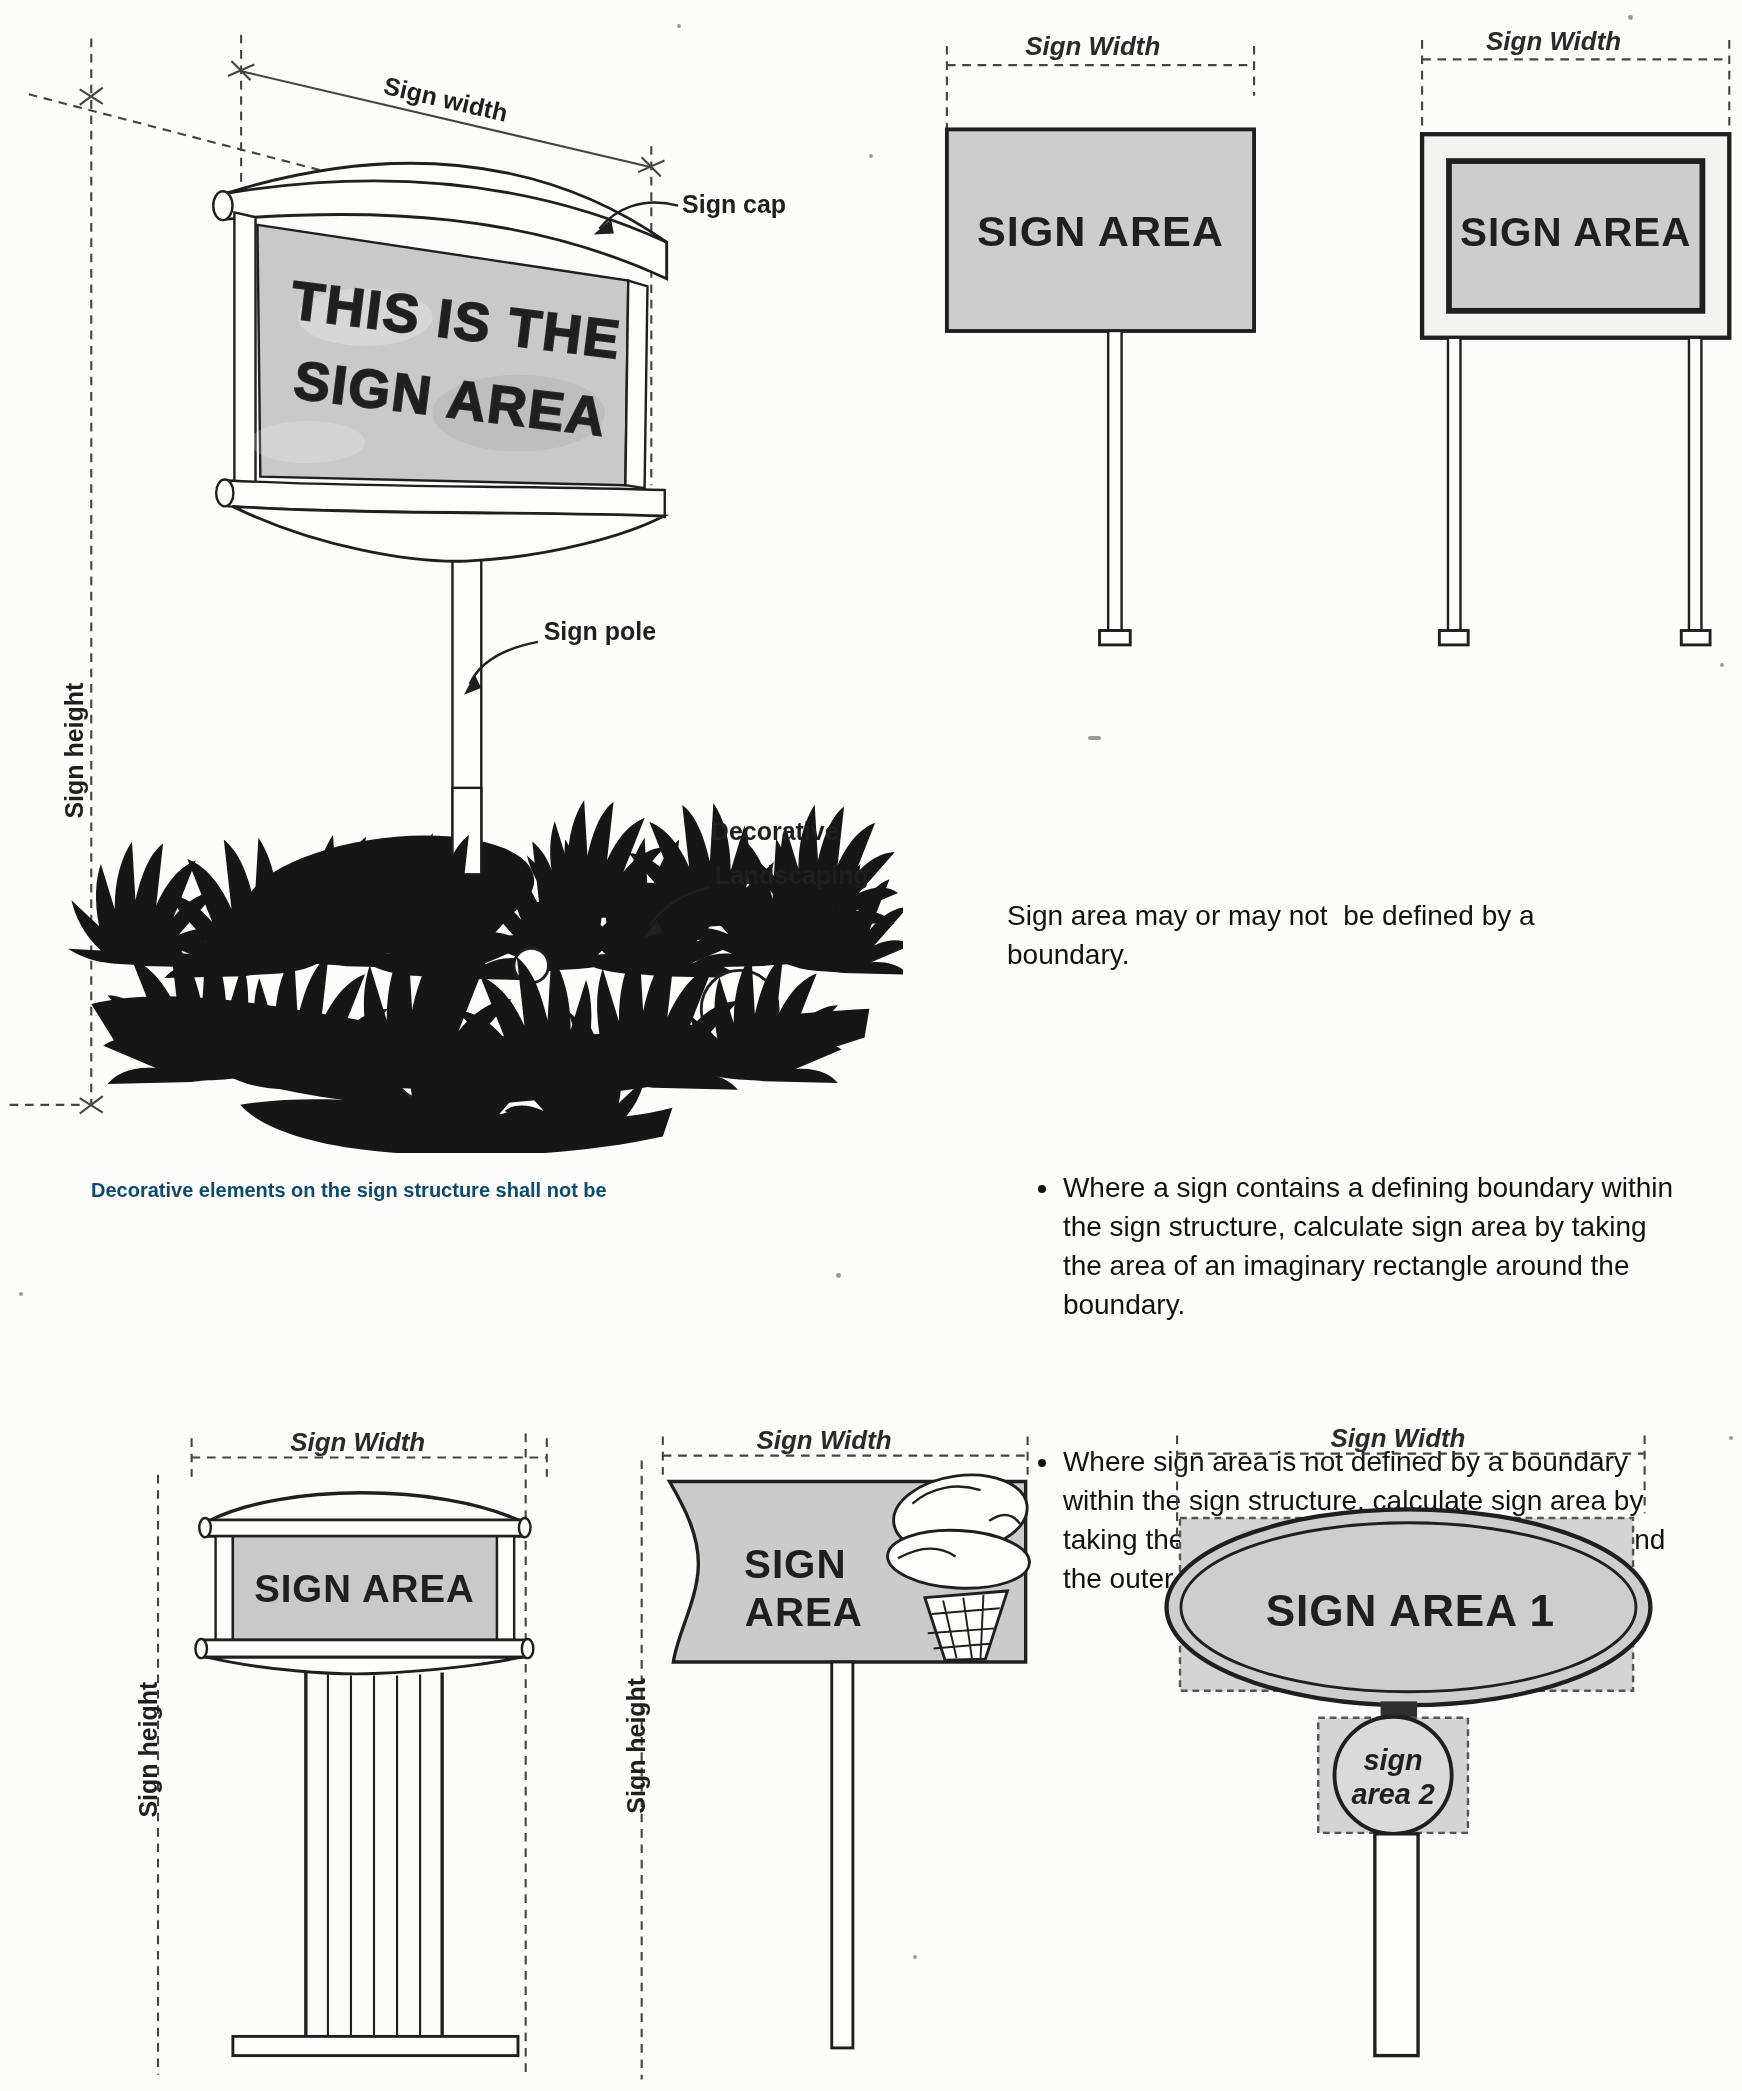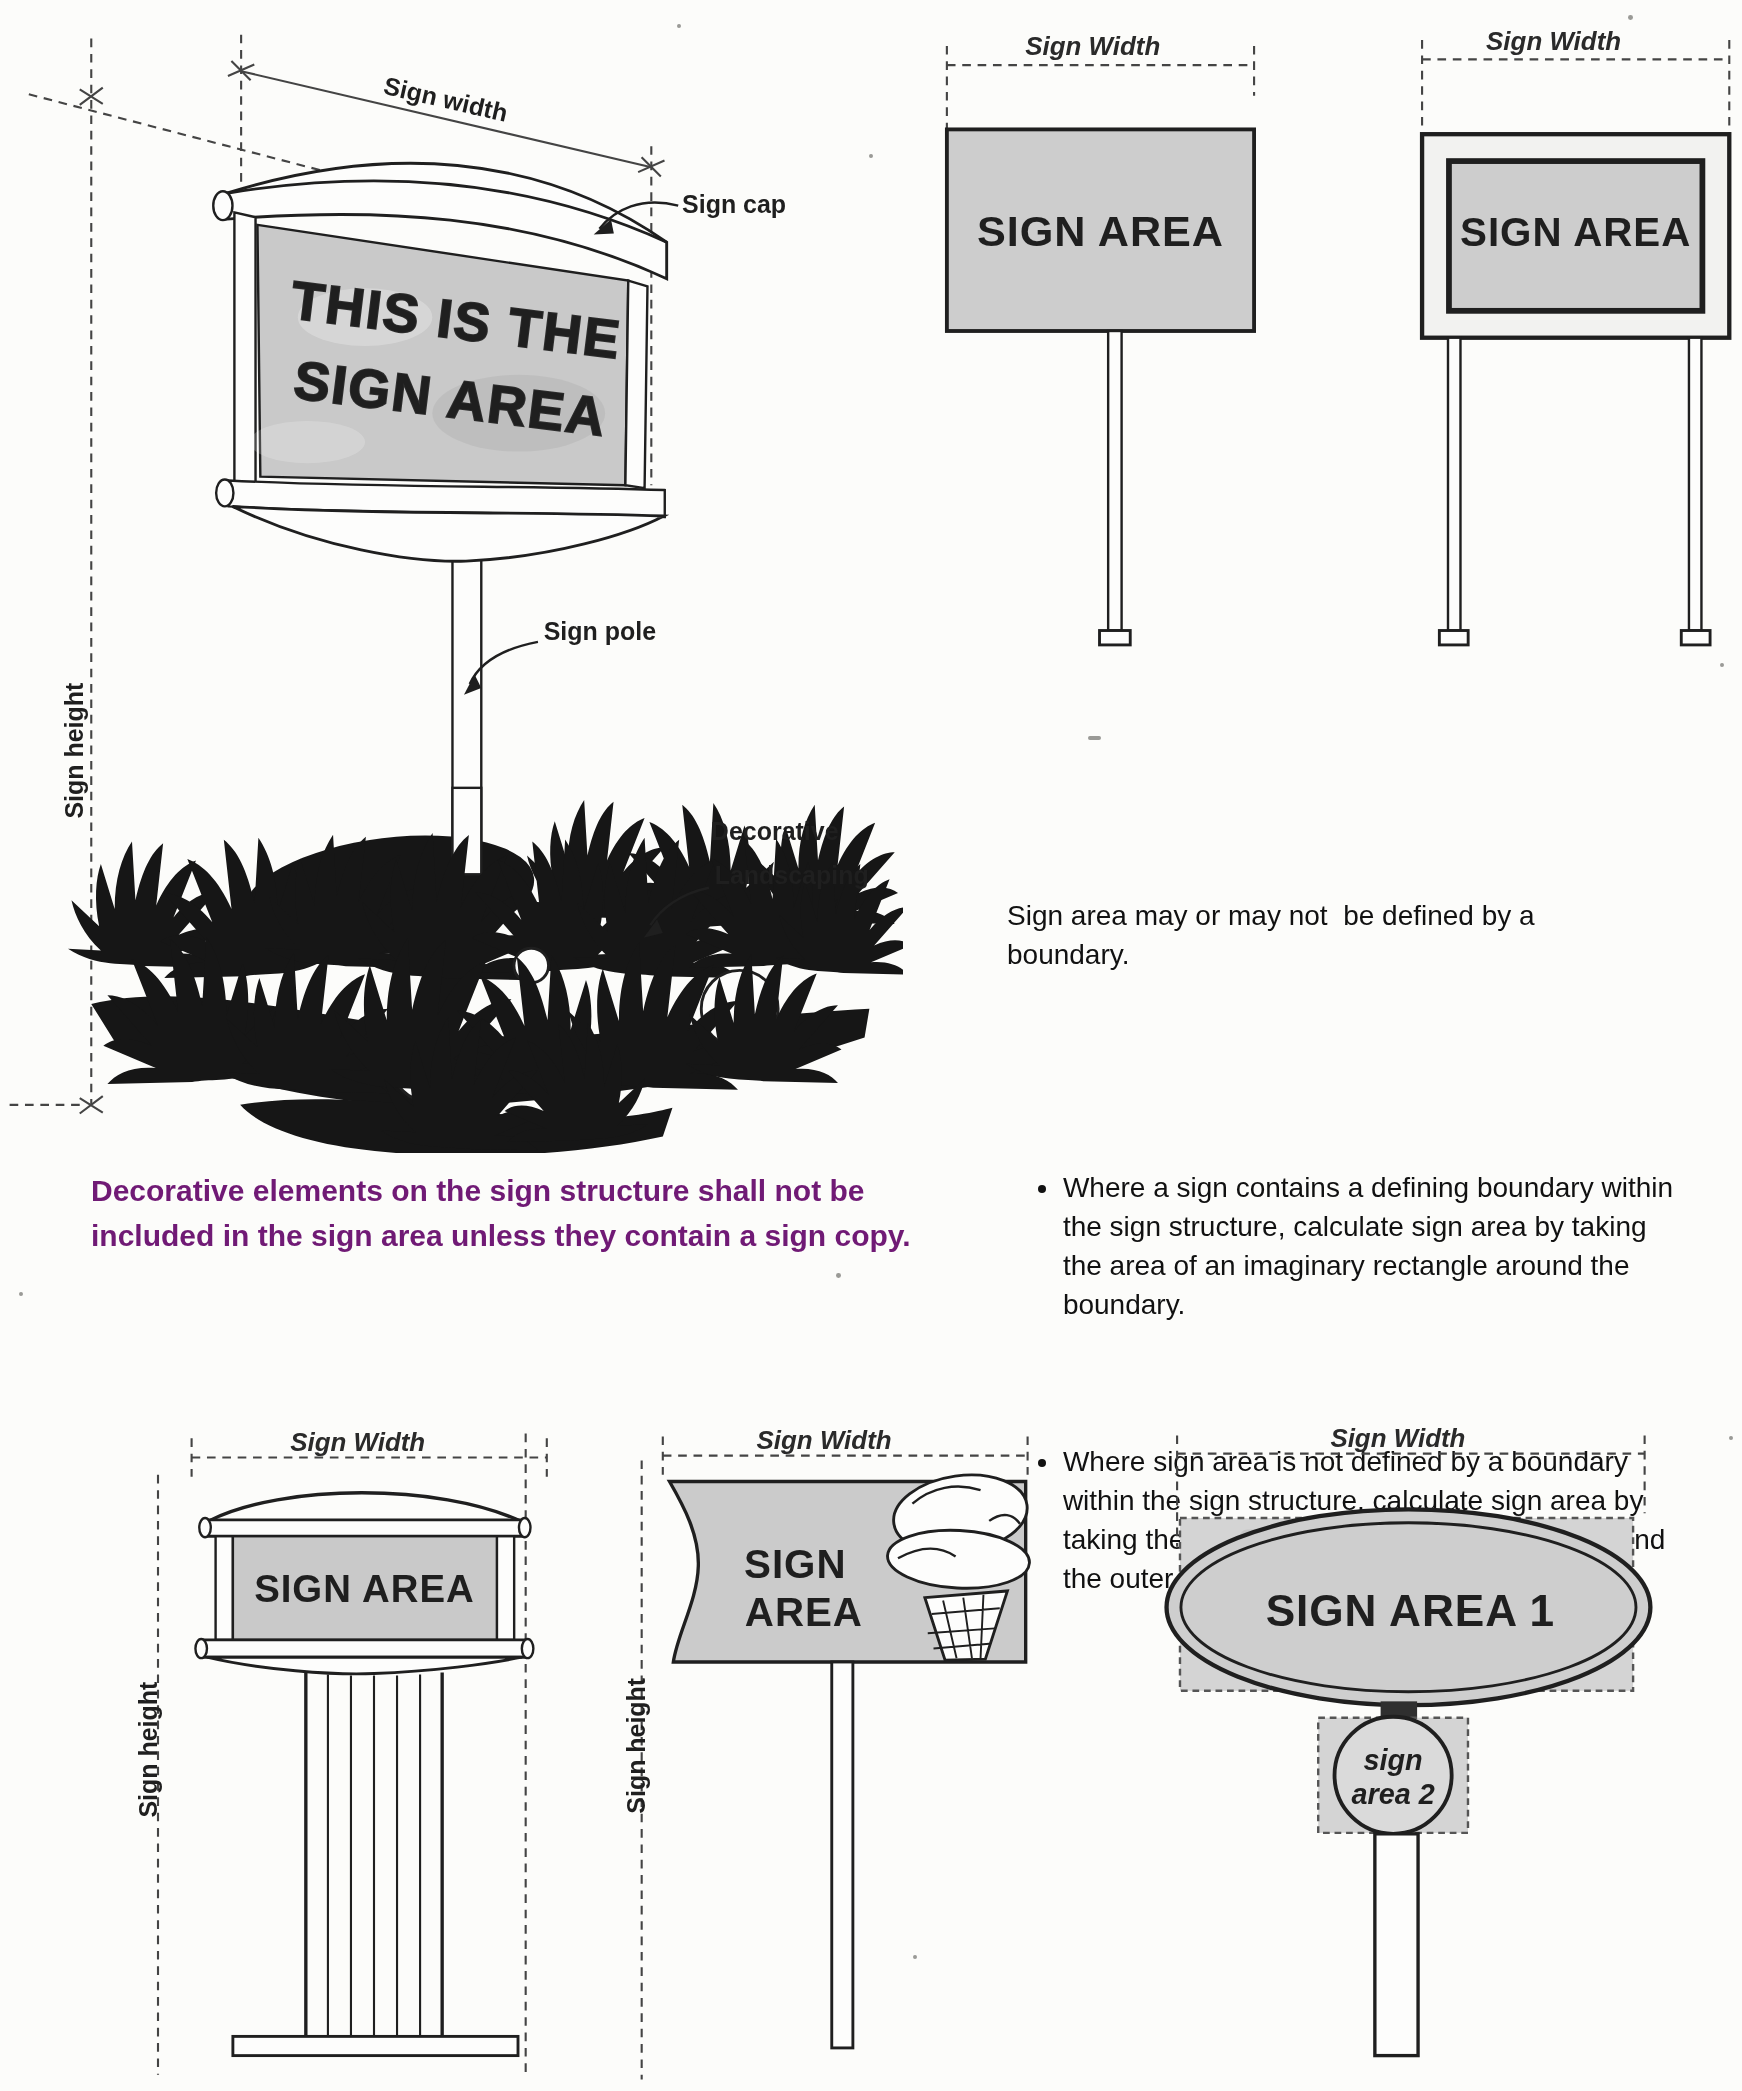--- a/index.html
+++ b/index.html
@@ -13,21 +13,21 @@
   svg text{fill:#1f1f1f;font-family:"Liberation Sans", sans-serif;}
   .lbl{font-weight:bold;font-size:26px;}
   .lbl-it{font-weight:bold;font-style:italic;font-size:27px;fill:#2a2a2a;}
   .area-txt{font-weight:bold;letter-spacing:1px;}
   .guide{stroke:#444;stroke-width:2.2;fill:none;}
   .dash{stroke-dasharray:9 7;}
   .ink{stroke:#1f1f1f;fill:none;}
   .white-shape{fill:#fdfdfc;stroke:#1f1f1f;}
   .caption{
     position:absolute;left:91px;top:1168px;width:826px;
-    font-weight:bold;font-size:30px;line-height:45px;color:#701a75;
+    font-weight:bold;font-size:20px;line-height:45px;color:#0c4a6e;
   }
   .body-text{
     position:absolute;left:1007px;top:818px;width:663px;
     font-weight:normal;font-size:28px;line-height:39px;color:#111;
     white-space:pre-wrap;
   }
   .body-text .intro{width:615px;}
   .body-text ul{list-style:disc;margin:38px 12px 0 0;padding:0 0 0 54px;}
   .body-text li{padding-left:1.9px;width:611px;}
   .body-text li + li{margin-top:40px;}
@@ -163,21 +163,20 @@
 <div class="body-text">
   <div class="intro">Sign area may or may not  be defined by a boundary.</div>
   <ul>
     <li>Where a sign contains a defining boundary within the sign structure, calculate sign area by taking the area of an imaginary rectangle around the boundary.</li>
     <li>Where sign area is not defined by a boundary within the sign structure, calculate sign area by taking the area of an imaginary rectangle around the outer edges of the sign elements.</li>
   </ul>
 </div>
 
 <div class="caption">
   <div>Decorative elements on the sign structure shall not be</div>
-  <div>included in the sign area unless they contain a sign copy.</div>
 </div>
 
 <svg class="fig" style="left:86px;top:1422px" width="480" height="672" viewBox="0 0 500 700">
   <g class="guide dash">
     <path d="M110,37 H480"></path>
       <path d="M110,17 V57"></path>
       <path d="M480,17 V57"></path>
     <path d="M75,55 V680"></path>
       <path d="M458,12 V680"></path>
   </g>

